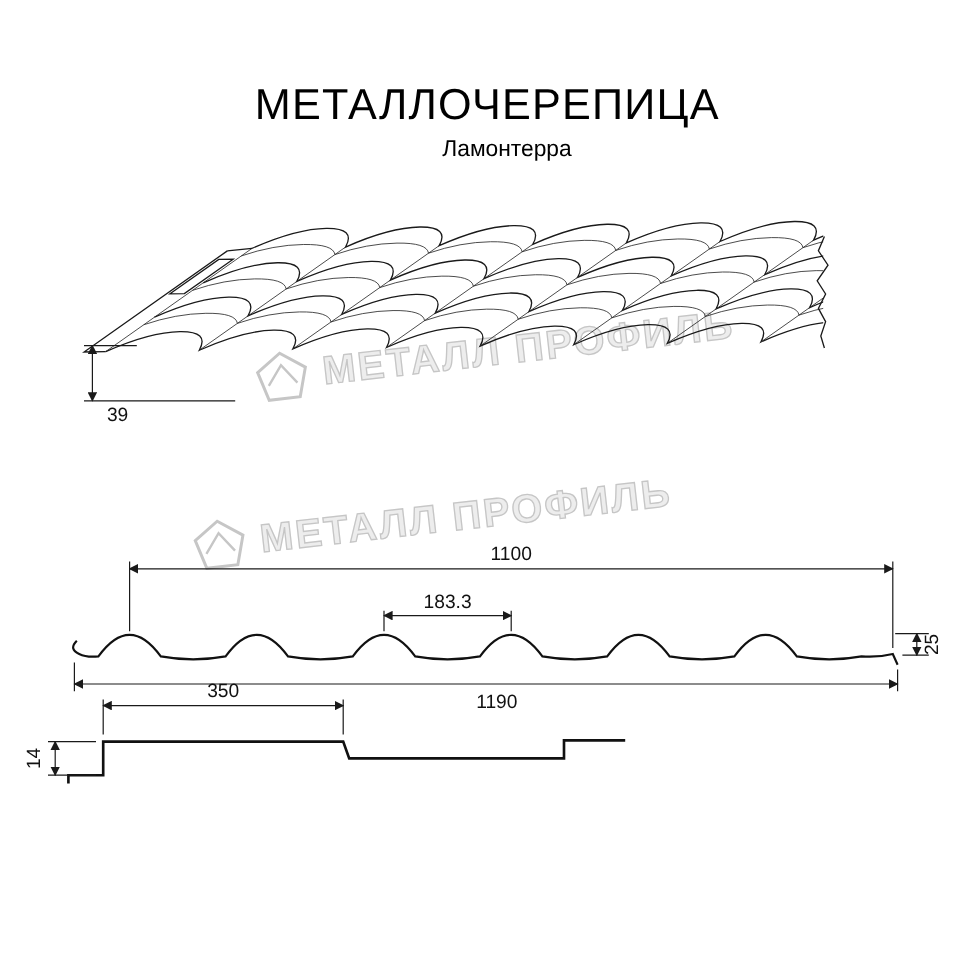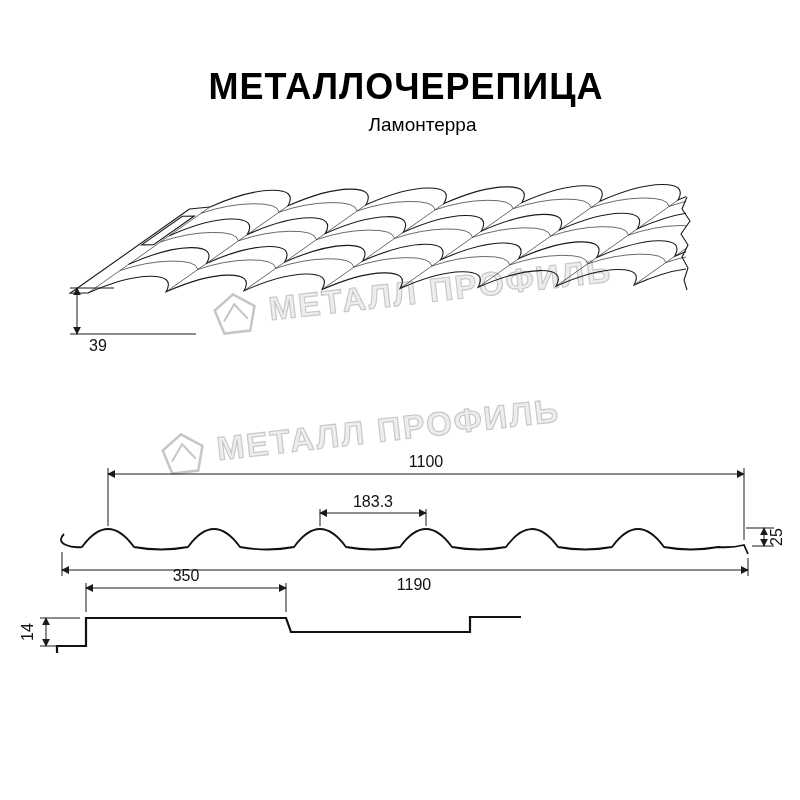--- a/index.html
+++ b/index.html
@@ -1,19 +1,19 @@
 <!DOCTYPE html>
 <html><head>
 <meta charset="utf-8">
 <style>
   html,body{margin:0;padding:0;background:#fff;}
   .page{position:relative;width:800px;height:800px;background:#ffffff;overflow:hidden;
         font-family:"Liberation Sans",sans-serif;color:#111;}
   .header{position:absolute;left:0;top:0;width:100%;text-align:center;z-index:3;}
-  .title{margin-top:66px;font-size:36px;font-weight:bold;letter-spacing:1px;color:#000;padding-left:12px;}
+  .title{margin-top:66px;font-size:36px;font-weight:normal;letter-spacing:1px;color:#000;padding-left:12px;}
   .subtitle{margin-top:6px;font-size:19px;font-weight:normal;color:#000;padding-left:45px;}
   .wm{position:absolute;z-index:1;display:flex;align-items:center;gap:12px;
       transform:rotate(-6.5deg);white-space:nowrap;
       font-size:33px;font-weight:bold;letter-spacing:2px;
       color:#ededed;-webkit-text-stroke:1.1px #c6c6c6;}
   .wm svg{flex:0 0 auto;}
   .wm1{left:212px;top:272px;}
   .wm2{left:160px;top:412px;}
   .drawing{position:absolute;left:0;top:0;z-index:2;}
   .thin{stroke:#1a1a1a;stroke-width:1.1;fill:none;}

